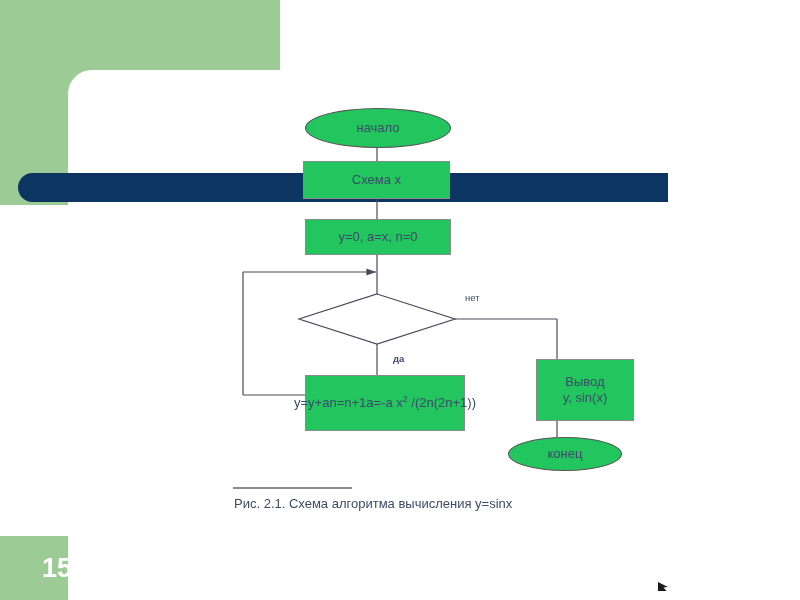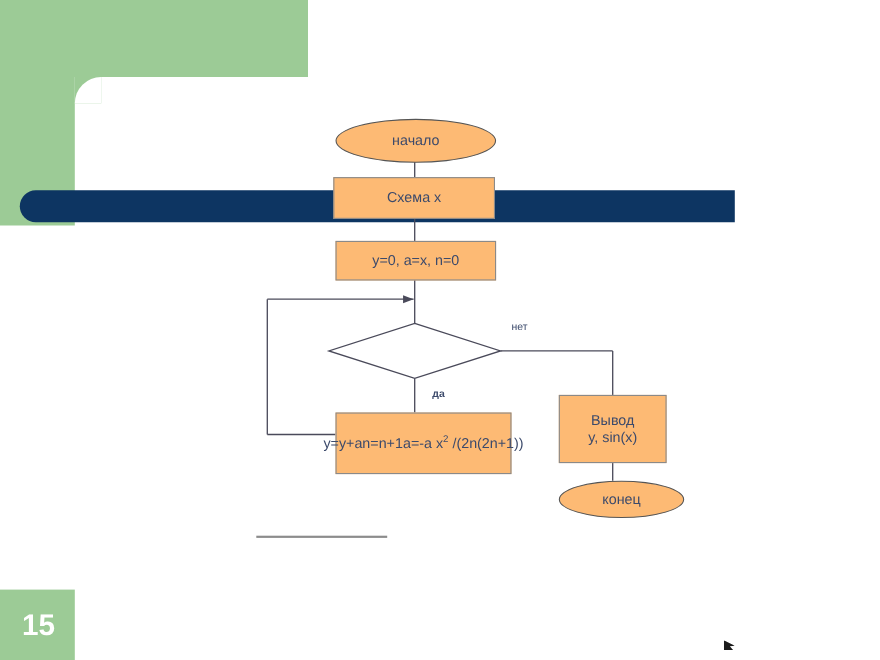--- a/index.html
+++ b/index.html
@@ -67,21 +67,21 @@
     top: 536px;
     width: 68px;
     height: 64px;
     background: #9ccb96;
     color: #ffffff;
     font-size: 27px;
     font-weight: bold;
     display: flex;
     align-items: center;
     justify-content: flex-start;
-    padding-left: 20px;
+    padding-left: 42px;
     box-sizing: border-box;
   }
   .corner-mark {
     position: absolute;
     left: 658px;
     top: 582px;
     width: 10px;
     height: 9px;
     background: #1b1b1b;
     clip-path: polygon(0 0, 100% 55%, 55% 62%, 85% 100%, 0 100%);
@@ -97,21 +97,21 @@
   .node {
     position: absolute;
     box-sizing: border-box;
     color: #3c4a6b;
     font-size: 13px;
     line-height: 1.22;
     display: flex;
     align-items: center;
     justify-content: center;
     text-align: center;
-    background: #fdba74;
+    background: #22c55e;
     white-space: nowrap;
   }
   .node.rect {
     border: 1px solid #8a8a8a;
   }
   .node.ellipse {
     border: 1px solid #555555;
     border-radius: 50%;
   }
   .node.diamond {
@@ -194,30 +194,31 @@
     <span>y=0, a=x, n=0</span>
   </div>
 
 
   <div class="node rect" style="left:305px; top:375px; width:160px; height:56px; flex-direction:row;">
     <span>y=y+a</span>
     <span>n=n+1</span>
     <span><span>a=-a x</span><sup>2</sup><span> /(2n(2n+1))</span></span>
   </div>
 
-  <div class="node rect" style="left:508px; top:359px; width:98px; height:62px; flex-direction:column;">
+  <div class="node rect" style="left:536px; top:359px; width:98px; height:62px; flex-direction:column;">
     <span>Вывод</span>
     <span>y, sin(x)</span>
   </div>
 
   <div class="node ellipse" style="left:508px; top:437px; width:114px; height:34px;">
     <span>конец</span>
   </div>
 
   <div class="edge-label" style="left:465px; top:292px;">нет</div>
   <div class="edge-label" style="left:393px; top:353px;font-weight:bold;">да</div>
 
   <div class="hrule"></div>
+  <div class="caption">Рис. 2.1. Схема алгоритма вычисления  y=sinx</div>
 
   <div class="page-number">15</div>
 
   <div class="corner-mark"></div>
 </div>
 
 </body></html>

